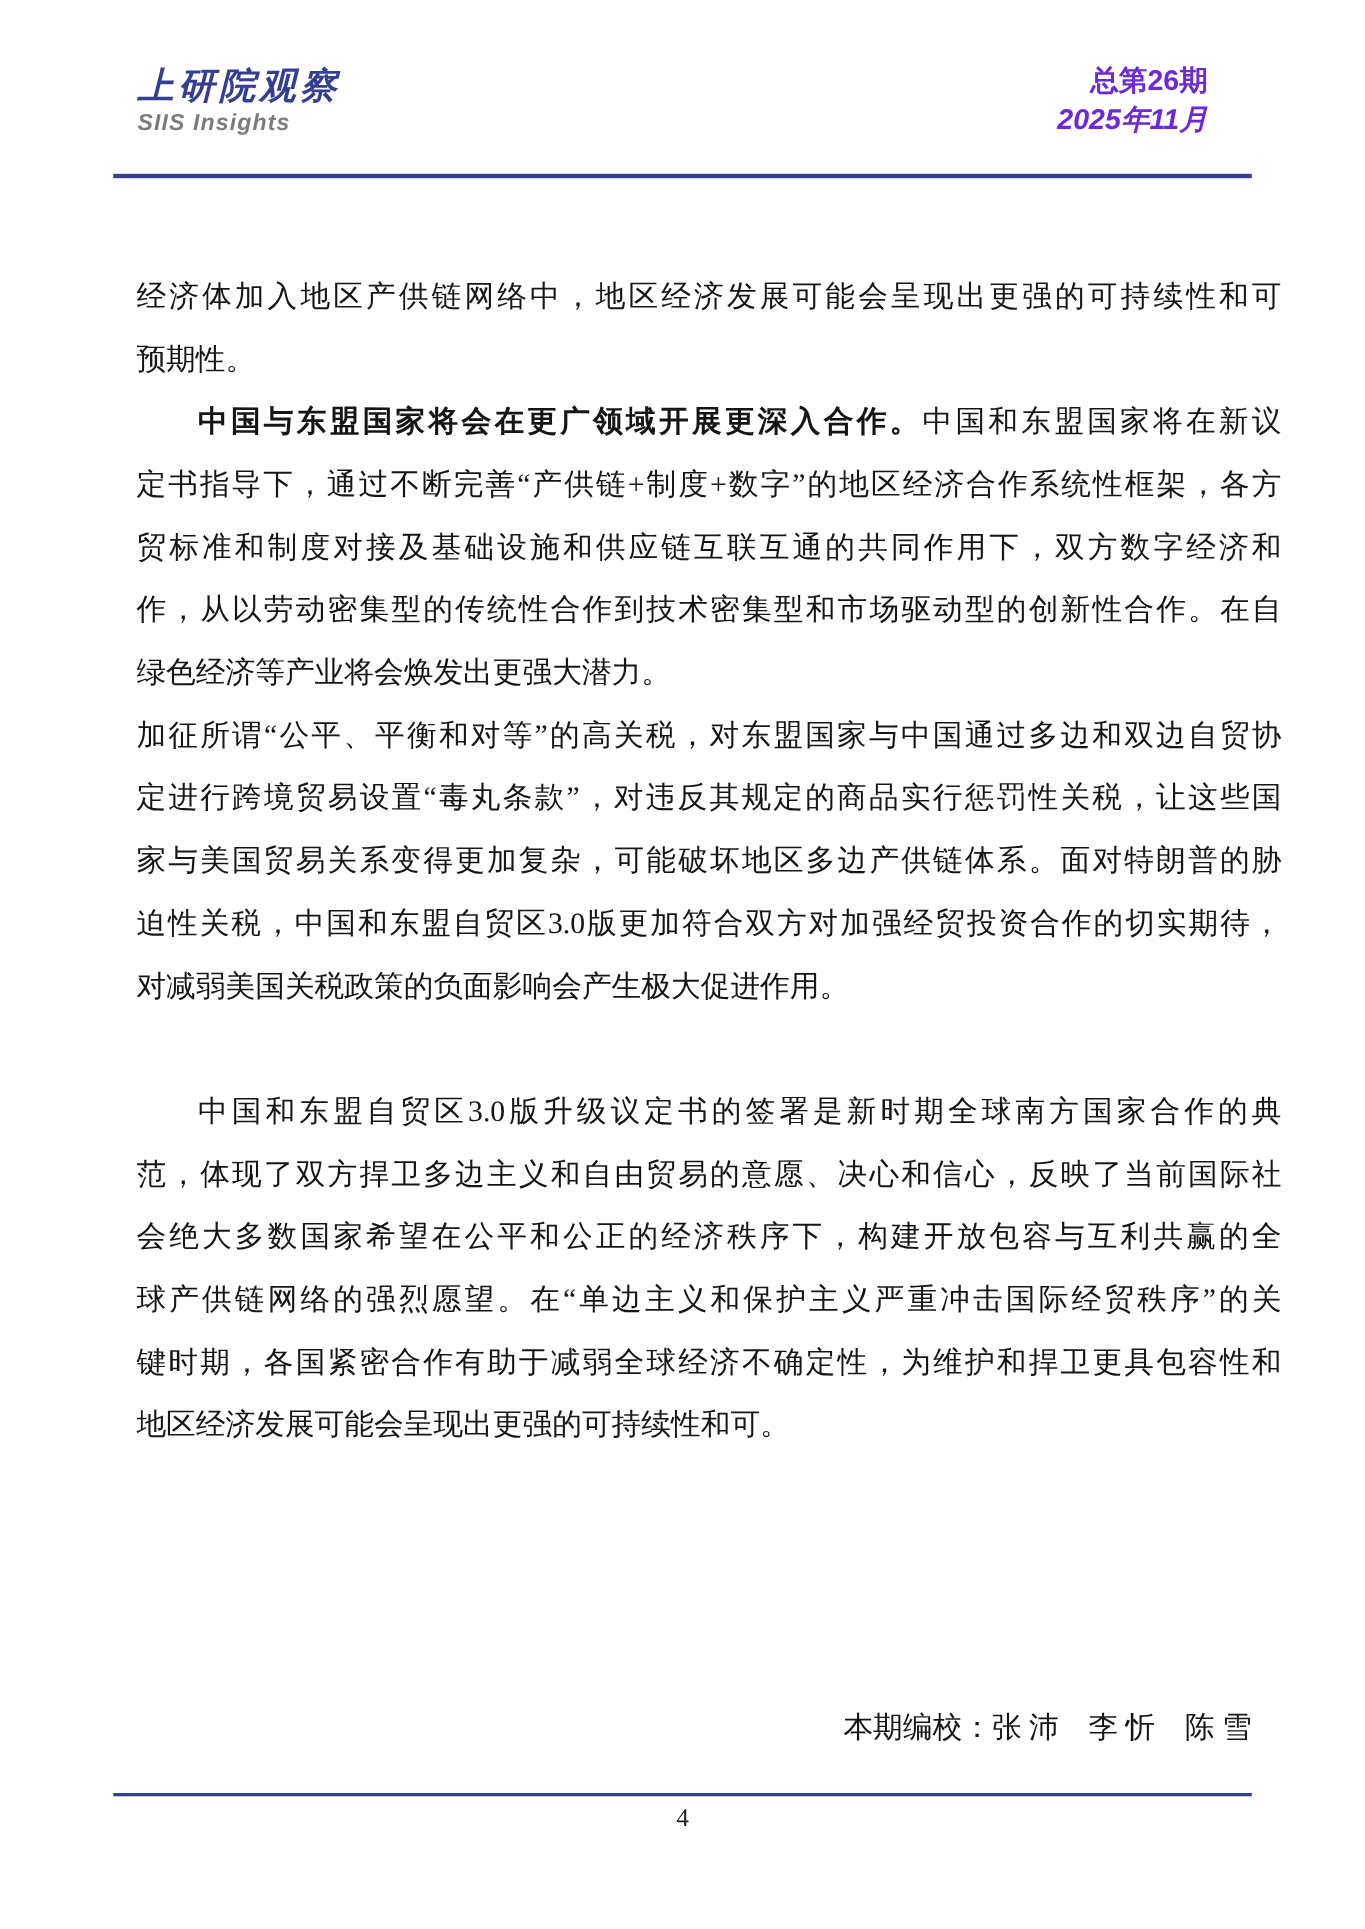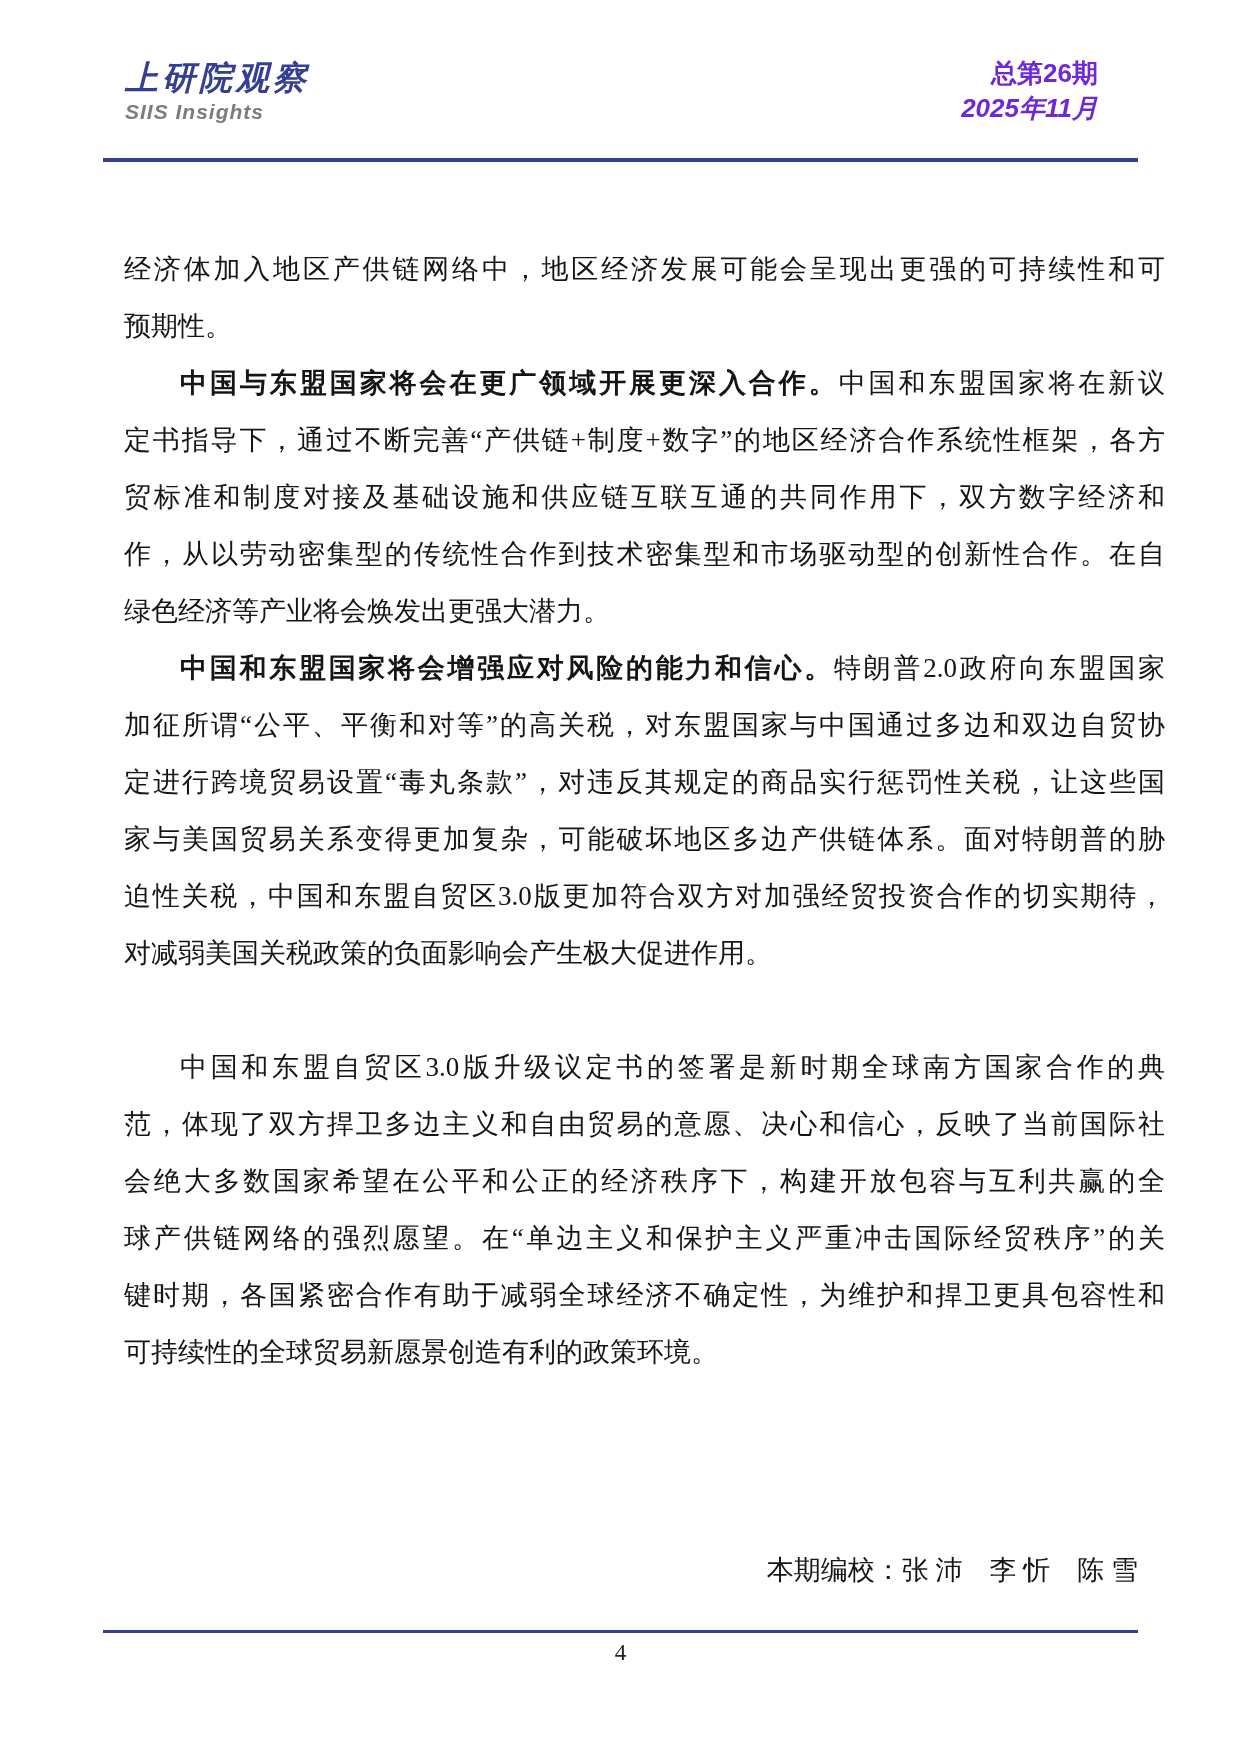--- a/index.html
+++ b/index.html
@@ -136,33 +136,32 @@
   <div class="header-rule"></div>
 
   <div class="body-text">
       <div class="body-line fill"><span>经济体加入地区产供链网络中，地区经济发展可能会呈现出更强的可持续性和可</span></div>
       <div class="body-line"><span>预期性。</span></div>
       <div class="body-line indent fill"><span class="bold">中国与东盟国家将会在更广领域开展更深入合作。</span><span>中国和东盟国家将在新议</span></div>
       <div class="body-line fill"><span>定书指导下，通过不断完善“产供链+制度+数字”的地区经济合作系统性框架，各方</span></div>
       <div class="body-line fill"><span>贸标准和制度对接及基础设施和供应链互联互通的共同作用下，双方数字经济和</span></div>
       <div class="body-line fill"><span>作，从以劳动密集型的传统性合作到技术密集型和市场驱动型的创新性合作。在自</span></div>
       <div class="body-line"><span>绿色经济等产业将会焕发出更强大潜力。</span></div>
-      <div class="body-line indent fill"><span class="bold">中国和东盟国家将会增强应对风险的能力和信心。</span><span>特朗普2.0政府向东盟国家</span></div>
       <div class="body-line fill"><span>加征所谓“公平、平衡和对等”的高关税，对东盟国家与中国通过多边和双边自贸协</span></div>
       <div class="body-line fill"><span>定进行跨境贸易设置“毒丸条款”，对违反其规定的商品实行惩罚性关税，让这些国</span></div>
       <div class="body-line fill"><span>家与美国贸易关系变得更加复杂，可能破坏地区多边产供链体系。面对特朗普的胁</span></div>
       <div class="body-line fill"><span>迫性关税，中国和东盟自贸区3.0版更加符合双方对加强经贸投资合作的切实期待，</span></div>
       <div class="body-line"><span>对减弱美国关税政策的负面影响会产生极大促进作用。</span></div>
       <div class="body-line spacer"></div>
       <div class="body-line indent fill"><span>中国和东盟自贸区3.0版升级议定书的签署是新时期全球南方国家合作的典</span></div>
       <div class="body-line fill"><span>范，体现了双方捍卫多边主义和自由贸易的意愿、决心和信心，反映了当前国际社</span></div>
       <div class="body-line fill"><span>会绝大多数国家希望在公平和公正的经济秩序下，构建开放包容与互利共赢的全</span></div>
       <div class="body-line fill"><span>球产供链网络的强烈愿望。在“单边主义和保护主义严重冲击国际经贸秩序”的关</span></div>
       <div class="body-line fill"><span>键时期，各国紧密合作有助于减弱全球经济不确定性，为维护和捍卫更具包容性和</span></div>
-      <div class="body-line"><span>可持续性的全球贸易新愿景创造有利的政策环境。</span></div>
+      <div class="body-line"><span>地区经济发展可能会呈现出更强的可持续性和可。</span></div>
     </div>
 
   <div class="editor">本期编校：张 沛　李 忻　陈 雪</div>
 
   <div class="footer-rule"></div>
   <div class="page-number">4</div>
 
 </div>
 
 </body></html>

